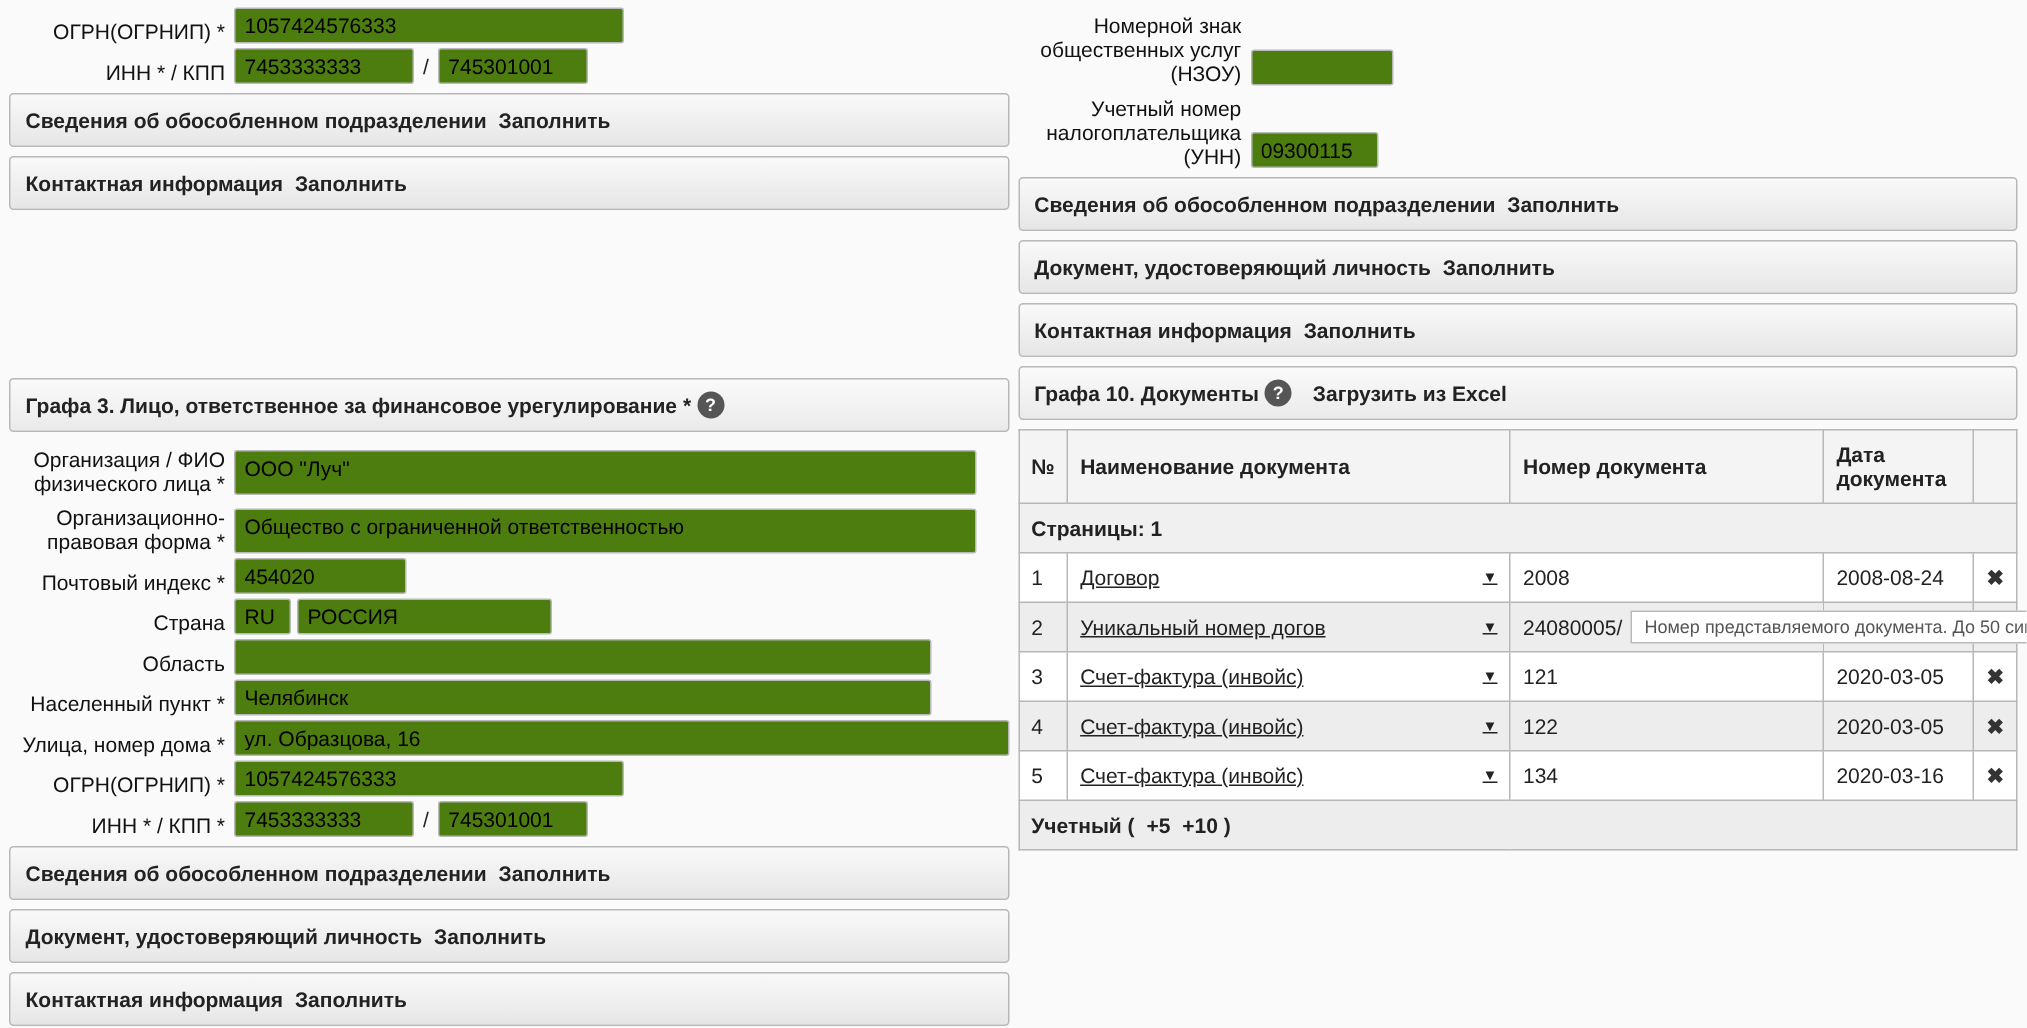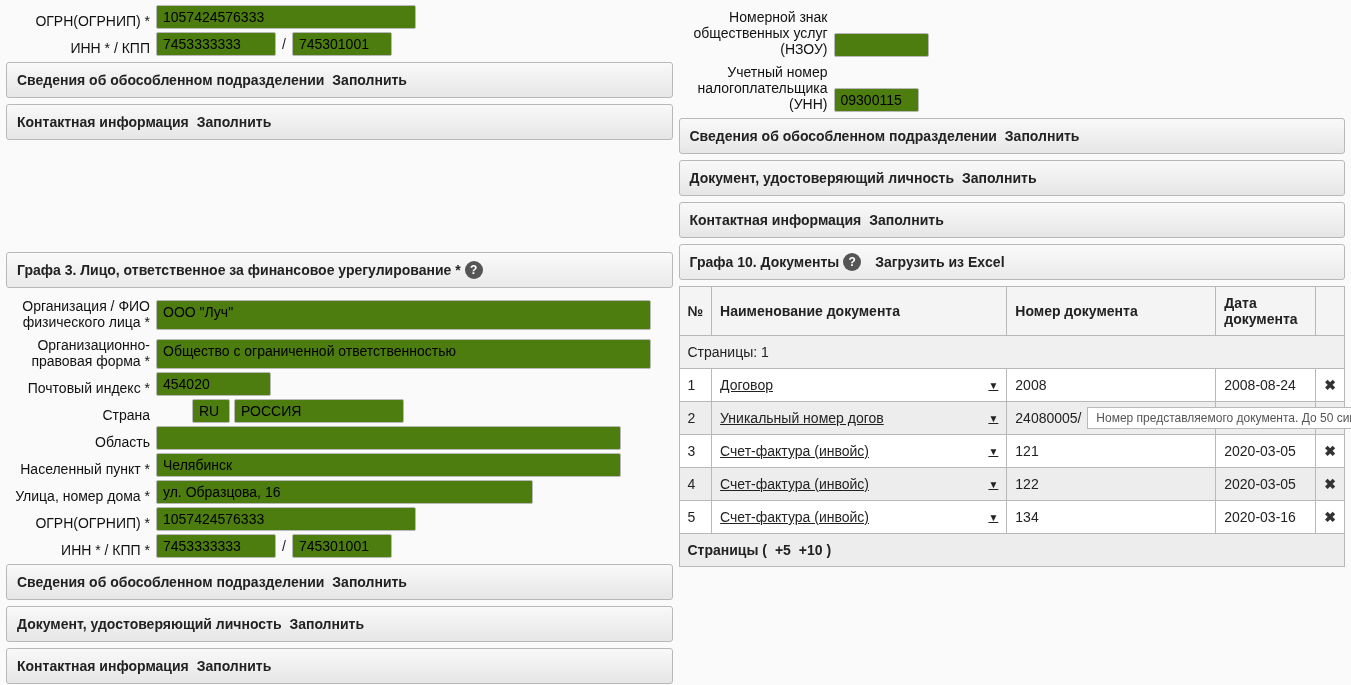--- a/index.html
+++ b/index.html
@@ -101,21 +101,21 @@
     padding:8px 8px;
     font-size:14px;
     text-align:left;
     vertical-align:middle;
   }
   table.docs th{
     background:#f4f4f4;
     font-weight:bold;
   }
   .pages-row td{
-    background:#f0f0f0;font-weight:normal;font-size:13px;
+    background:#f0f0f0;font-weight:bold;font-size:13px;
   }
   table.docs tbody tr:nth-child(odd) td{background:var(--row-odd);}
   table.docs tbody tr:nth-child(even) td{background:var(--row-even);}
   .sel-wrap{
     display:flex;align-items:center;gap:4px;position:relative;text-decoration:underline;
   }
   .sel-wrap .caret{
     font-size:10px;color:#222;
   }
   .del-x{
@@ -174,34 +174,34 @@
     <div class="form-row">
       <label>Организационно-правовая форма *</label>
       <textarea style="">Общество с ограниченной ответственностью</textarea>
     </div>
     <div class="form-row">
       <label>Почтовый индекс *</label>
       <input type="text" style="width: 115px;" value="454020">
     </div>
     <div class="form-row">
       <label>Страна</label>
-      <input type="text" style="width: 38px; margin-left: 36px;" value="RU">
+      <input type="text" style="width: 38px;" value="RU">
       <input type="text" style="width: 170px; margin-left: 4px;" value="РОССИЯ">
     </div>
     <div class="form-row">
       <label>Область</label>
       <input type="text" style="width: 465px;" value="">
     </div>
     <div class="form-row">
       <label>Населенный пункт *</label>
       <input type="text" style="width: 465px;" value="Челябинск">
     </div>
     <div class="form-row">
       <label>Улица, номер дома *</label>
-      <input type="text" style="width: 377px;" value="ул. Образцова, 16">
+      <input type="text" style="width: 517px;" value="ул. Образцова, 16">
     </div>
     <div class="form-row">
       <label>ОГРН(ОГРНИП) *</label>
       <input type="text" style="width: 260px;" value="1057424576333">
     </div>
     <div class="form-row">
       <label>ИНН * / КПП *</label>
       <input type="text" style="width: 120px;" value="7453333333">
       <span style="padding:4px 6px">/</span>
       <input type="text" style="width: 100px;" value="745301001">
@@ -322,21 +322,21 @@
               <span>Счет-фактура (инвойс)</span>
               <span class="caret" style="margin-left:auto">▼</span>
             </div>
           </td>
           <td>134</td>
           <td class="nowrap">2020-03-16</td>
           <td class="del-x">✖</td>
         </tr>
         <tr class="add-row">
           <td colspan="5">
-            <span>Страницы</span>
+            <span>Учетный</span>
             <span> ( </span>
             <span class="pp">+5</span>
             <span class="pp">+10</span>
             <span> )</span>
           </td>
         </tr>
       </tbody>
     </table>
   </div>
 </div>

